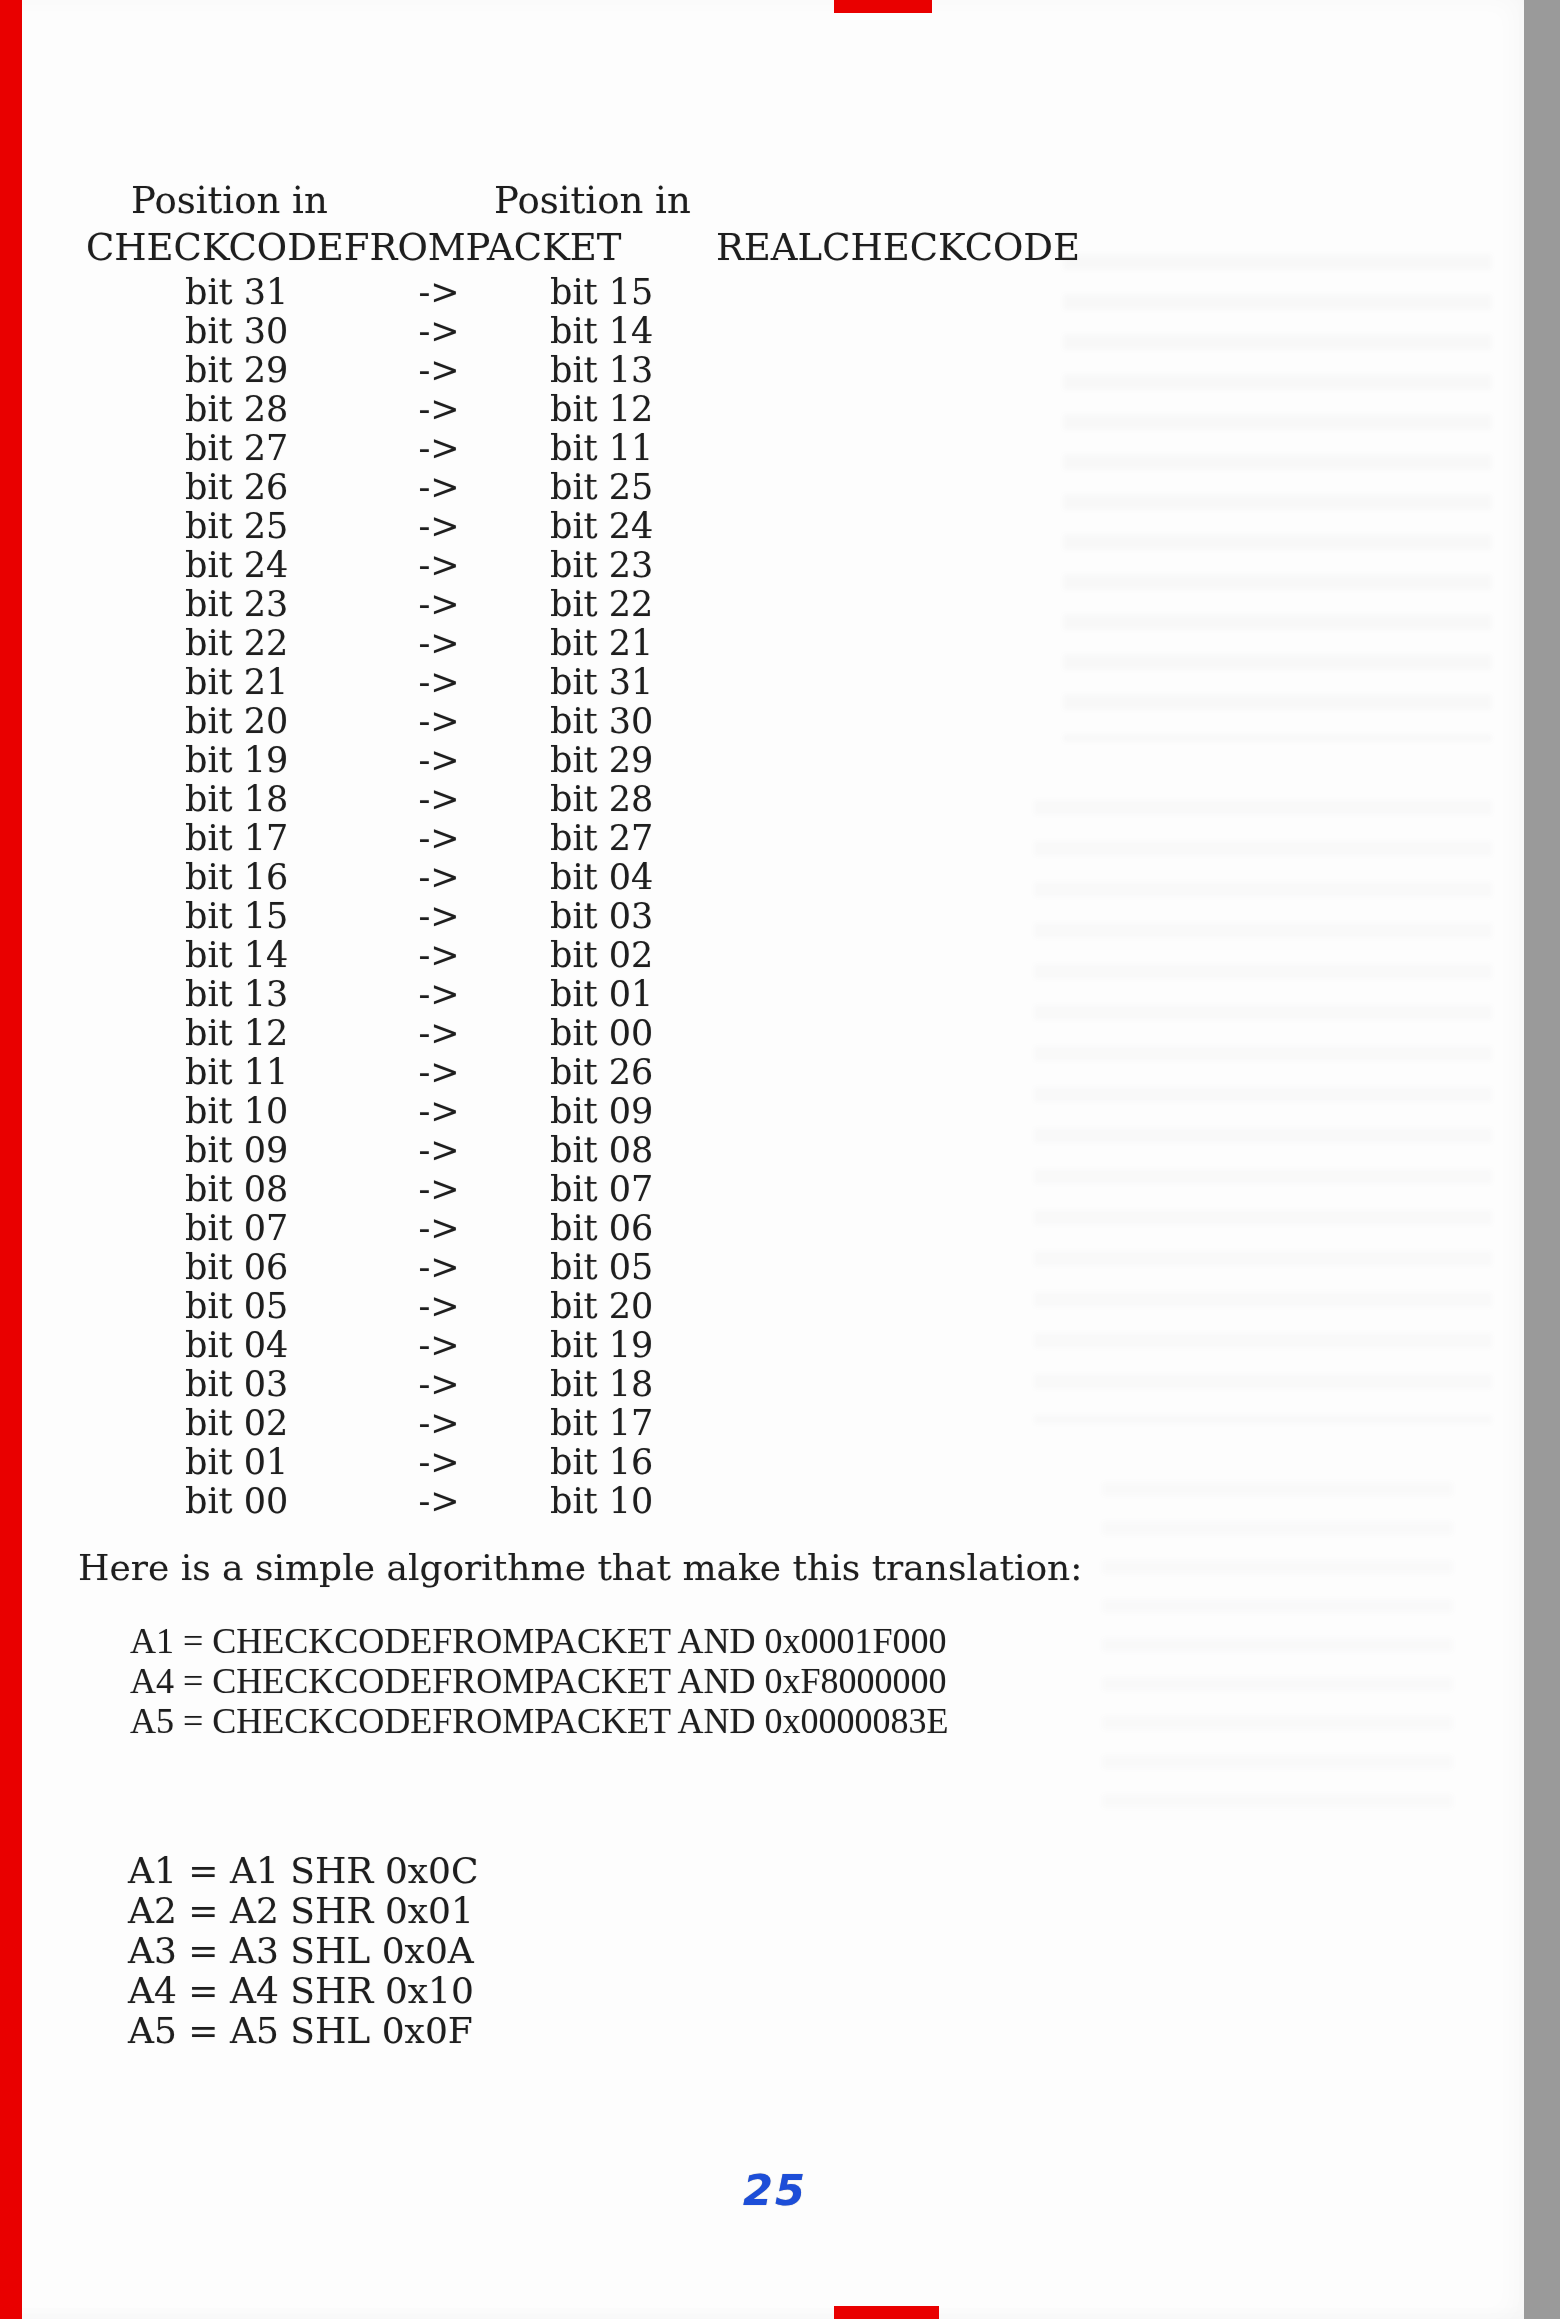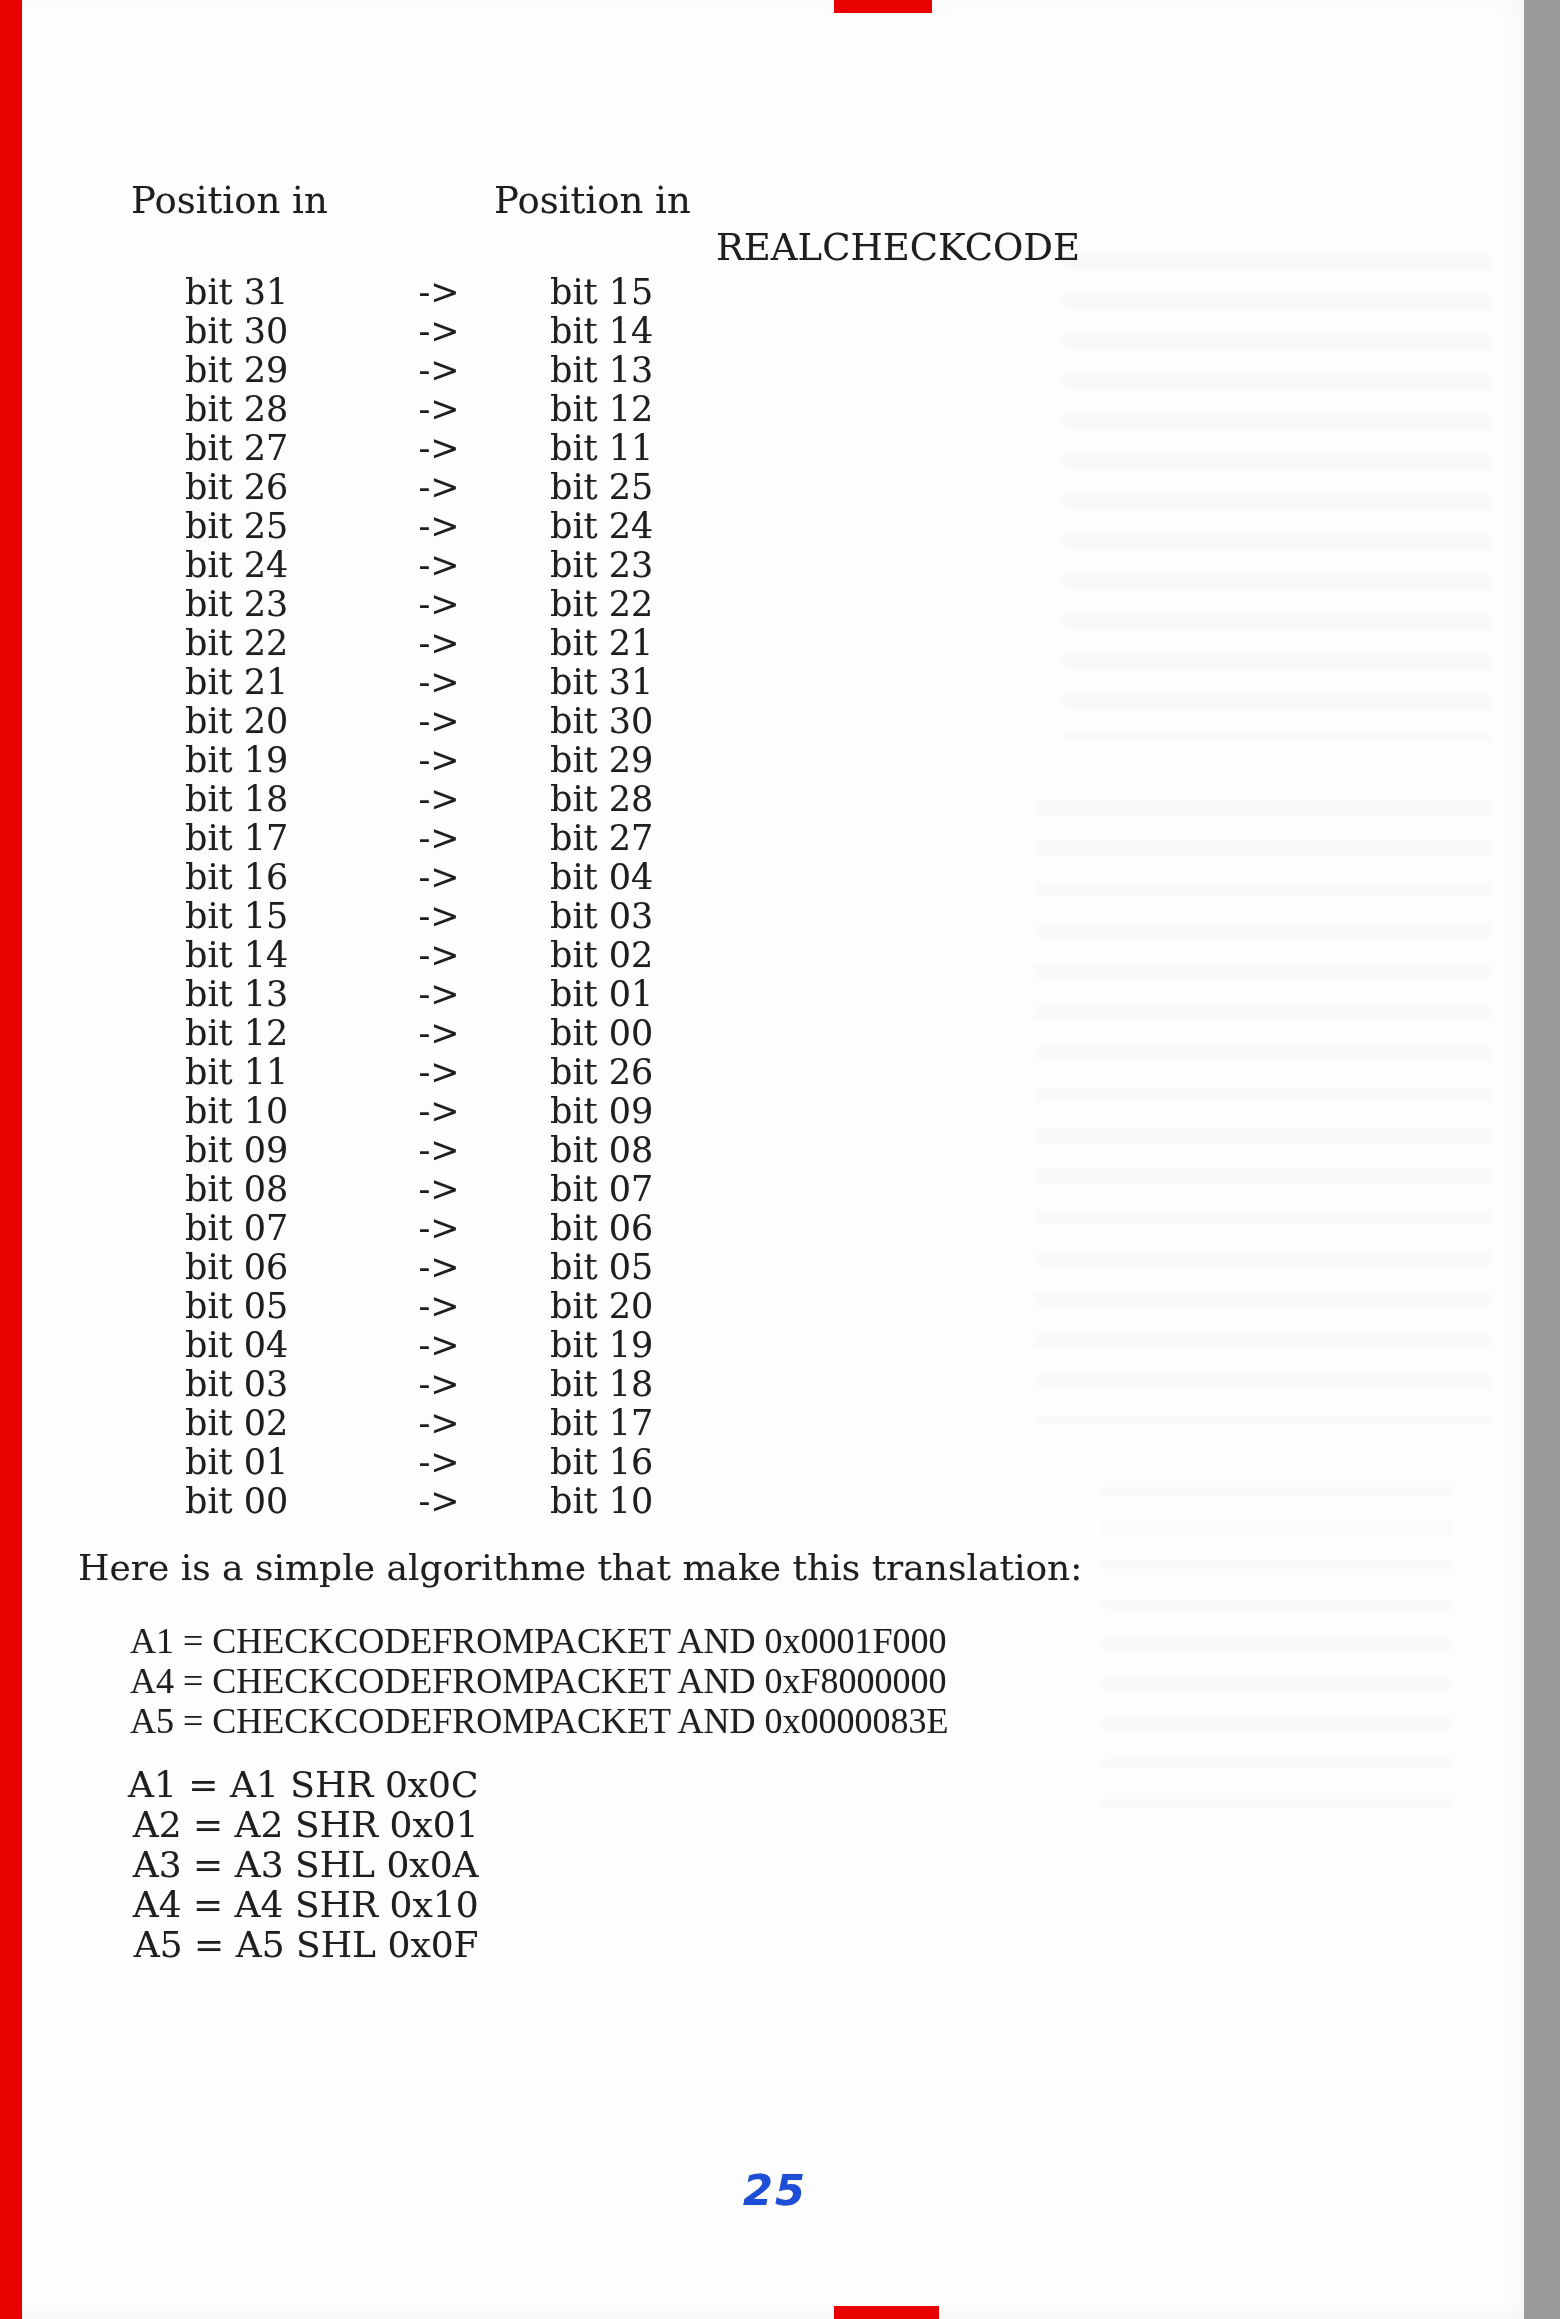--- a/index.html
+++ b/index.html
@@ -27,21 +27,21 @@
   
   .bit-rows{position:absolute;left:0;top:273px;width:741px;}
   .bit-row{position:relative;height:39px;font-size:35px;line-height:39px;white-space:nowrap;}
   .bit-from{position:absolute;left:185px;}
   .bit-arrow{position:absolute;left:400px;width:78px;text-align:center;}
   .bit-to{position:absolute;left:550px;}
   
   .intro{position:absolute;left:78px;top:1547px;font-size:36px;white-space:nowrap;text-align:center;}
   .code-block{position:absolute;font-size:36px;line-height:40px;white-space:nowrap;}
   .mask-block{left:130px;top:1621px;font-family:Liberation Serif, serif;}
-  .shift-block{left:128px;top:1765px;text-align:right;}
+  .shift-block{left:128px;top:1851px;}
   .result-line{position:absolute;left:133px;top:2083px;font-size:36px;white-space:nowrap;}
   .page-number{
     position:absolute;left:775px;top:2165px;transform:translateX(-50%);
     font-family:"DejaVu Sans","Liberation Sans",sans-serif;
     font-style:italic;font-weight:700;font-size:43px;letter-spacing:2px;color:#1d4ed8;
     text-shadow:0 0 1px rgba(0,0,0,.4);
   }
   
   .ghost{position:absolute;filter:blur(2.9px);opacity:.65;pointer-events:none;}
   .ghost-1{left:1063px;top:254px;width:429px;height:488px;
@@ -59,20 +59,21 @@
   <div class="red-strip" style="background: rgb(233, 0, 0);"></div>
   <div class="red-tick tick-top" style="background: rgb(233, 0, 0);"></div>
   <div class="red-tick tick-bottom" style="background: rgb(233, 0, 0);"></div>
 
   <div class="ghost ghost-1"></div>
   <div class="ghost ghost-2"></div>
   <div class="ghost ghost-3"></div>
 
   <div class="hdr hdr-pos1 txt">Position in</div>
   <div class="hdr hdr-pos2 txt">Position in</div>
+  <div class="hdr hdr-from txt">CHECKCODEFROMPACKET</div>
   <div class="hdr hdr-to txt">REALCHECKCODE</div>
 
   <div class="bit-rows">
       <div class="bit-row">
         <span class="bit-from txt">bit 31</span>
         <span class="bit-arrow txt">-&gt;</span>
         <span class="bit-to txt">bit 15</span>
       </div>
       <div class="bit-row">
         <span class="bit-from txt">bit 30</span>

